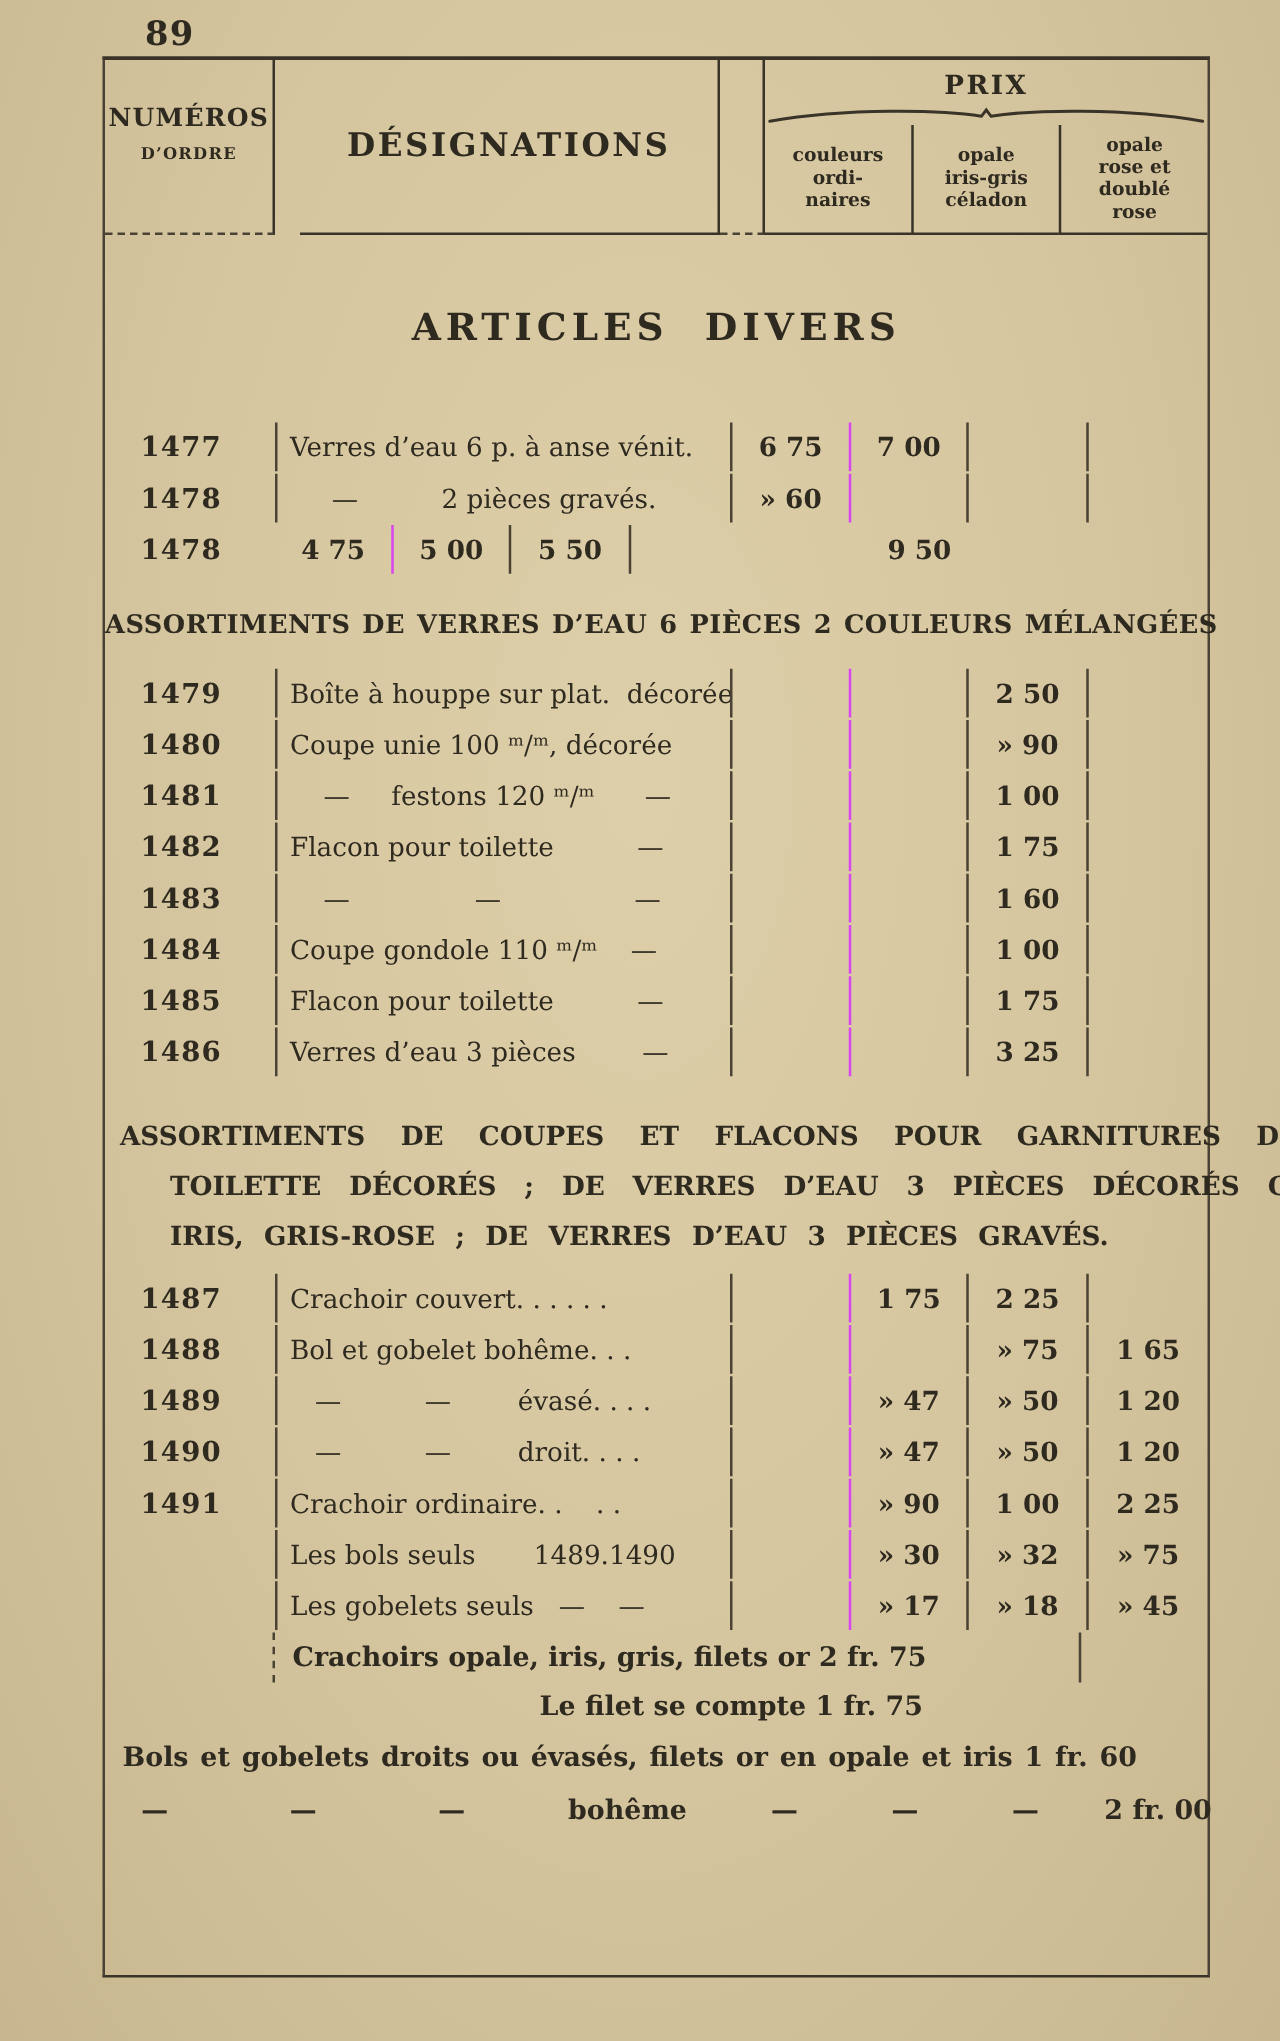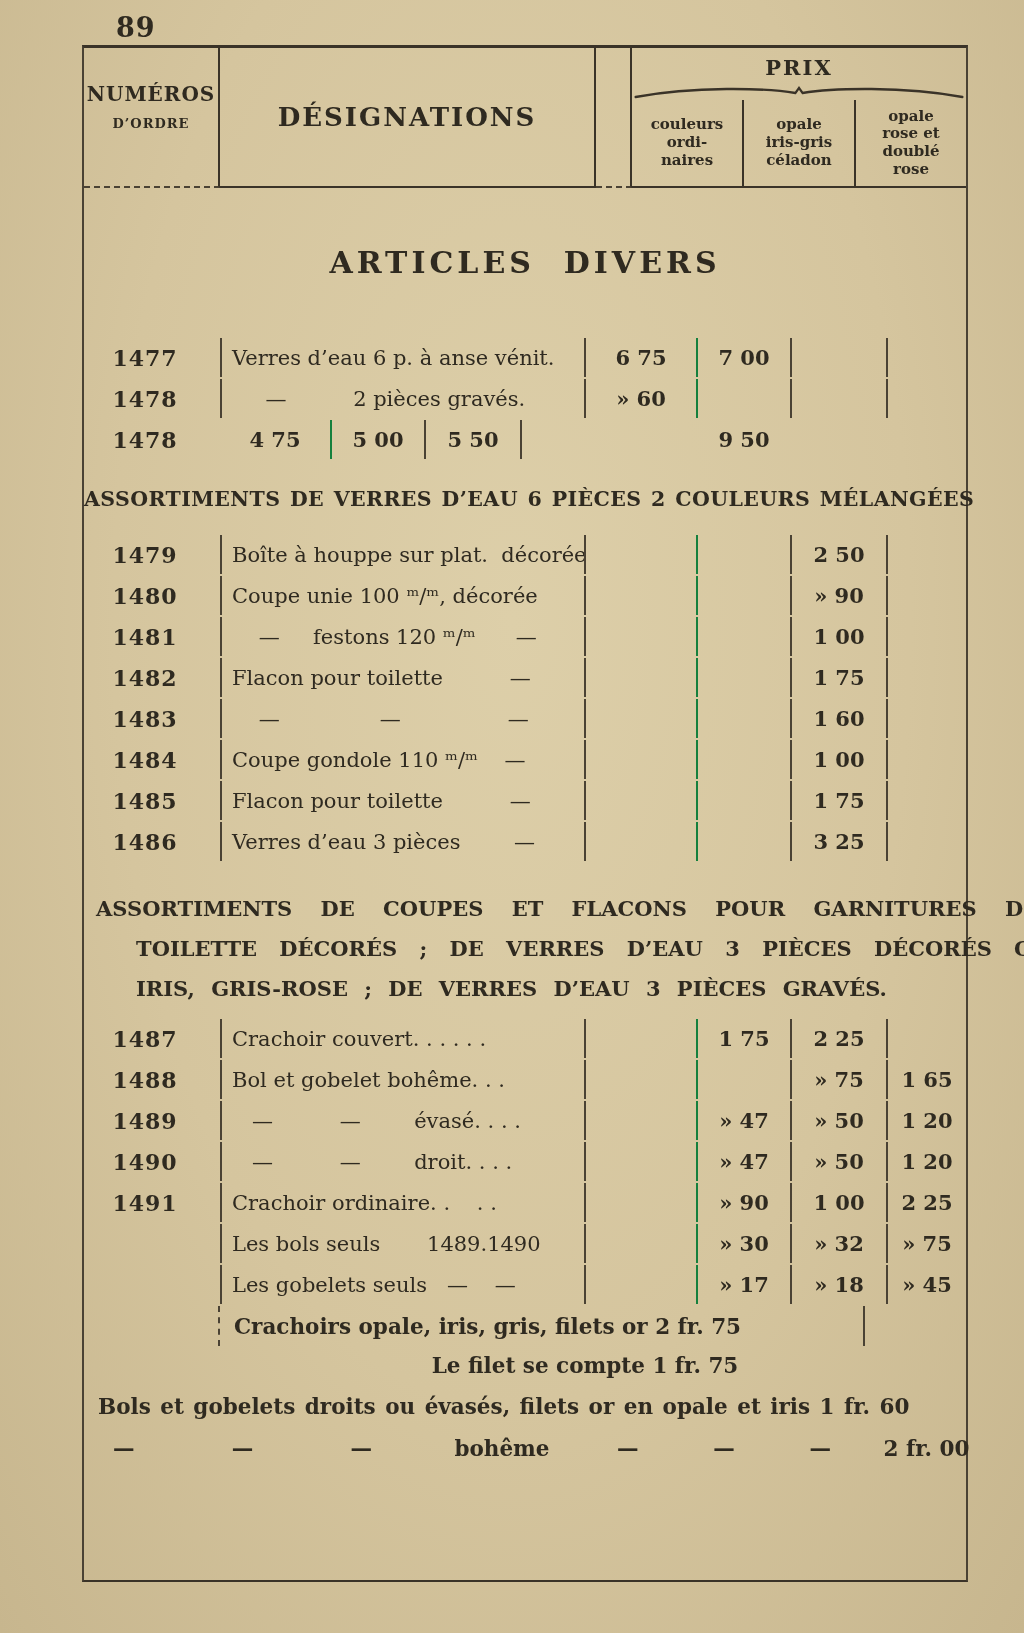--- a/index.html
+++ b/index.html
@@ -20,22 +20,22 @@
   }
   
   #thead{display:flex;height:140px;}
   .h-num{
     width:136px;box-sizing:border-box;border-right:2px solid #3a3328;
     border-bottom:2px dashed #4a4234;text-align:center;padding-top:34px;
   }
   .h-num .l1{font-size:20px;font-weight:700;letter-spacing:1px;}
   .h-num .l2{font-size:13px;font-weight:700;letter-spacing:1px;margin-top:10px;}
   .h-des{
-    width:376px;box-sizing:border-box;border-right:2px solid #3a3328;
-    border-bottom:2px solid #3a3328;display:flex;align-items:center;justify-content:center;
+    width:336px;box-sizing:border-box;border-right:2px solid #3a3328;
+    border-bottom:2px solid #3a3328;display:flex;align-items:center;justify-content:center;margin-left:20px;
   }
   .h-des .t{font-size:26px;font-weight:700;letter-spacing:2px;}
   .h-gap{width:36px;box-sizing:border-box;border-right:2px solid #3a3328;border-bottom:2px dashed #4a4234;}
   .h-prix{flex:1;display:flex;flex-direction:column;}
   .prix-title{height:36px;line-height:40px;text-align:center;font-size:21px;font-weight:700;letter-spacing:2px;}
   .brace{height:16px;}
   .subcol-row{flex:1;display:flex;}
   .subcol{
     flex:1;box-sizing:border-box;border-bottom:2px solid #3a3328;
     display:flex;align-items:center;justify-content:center;text-align:center;
@@ -53,21 +53,21 @@
     text-align:center;font-size:20.5px;font-weight:700;letter-spacing:0.4px;word-spacing:2px;height:28px;line-height:28px;white-space:pre;
   }
   .row{display:flex;height:39px;margin-bottom:2px;align-items:center;}
   .cell{box-sizing:border-box;height:100%;display:flex;align-items:center;}
   .c-num{width:136px;justify-content:center;padding-right:14px;font-size:22px;font-weight:700;letter-spacing:1px;}
   .c-des{
     width:366px;border-left:2px solid #4a4234;border-right:2px solid #4a4234;
     padding-left:10px;font-size:21px;font-weight:400;white-space:pre;overflow:hidden;
   }
   .c-p{justify-content:center;font-size:21px;font-weight:700;white-space:pre;}
-  .c1{width:112px;border-right:2px solid #15803d;}
+  .c1{width:95px;border-right:2px solid #d946ef;}
   .c2{width:94px;border-right:2px solid #4a4234;}
   .c3{width:96px;border-right:2px solid #4a4234;}
   .c4{flex:1;}
   
   #paragraph{padding-left:12px;font-size:21px;font-weight:700;}
   #paragraph .pline{height:40px;line-height:40px;white-space:pre;}
   #paragraph .pl0{word-spacing:21px;}
   #paragraph .pl1{padding-left:40px;word-spacing:15px;}
   #paragraph .pl2{padding-left:40px;word-spacing:9px;}
   

